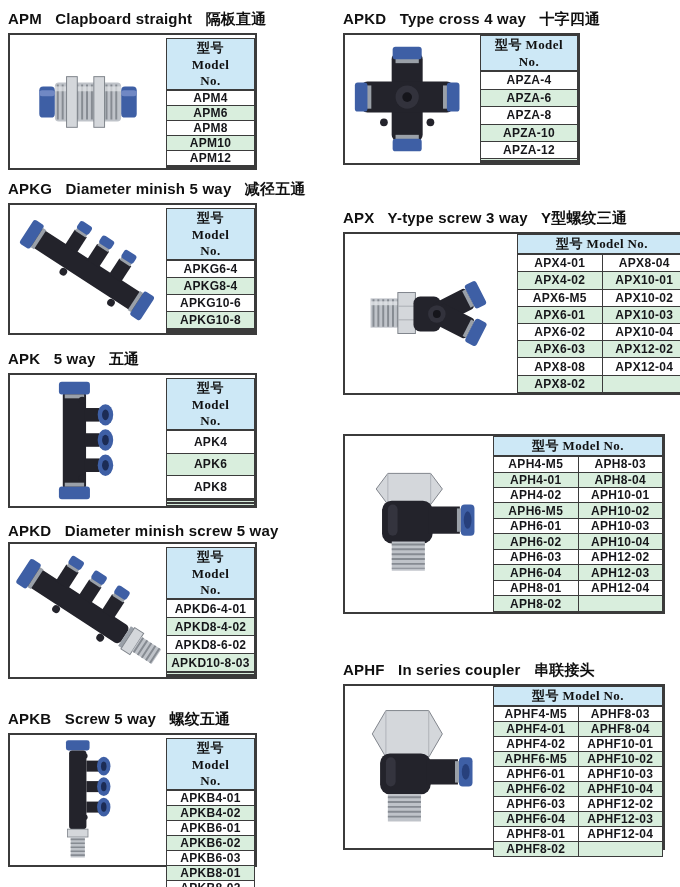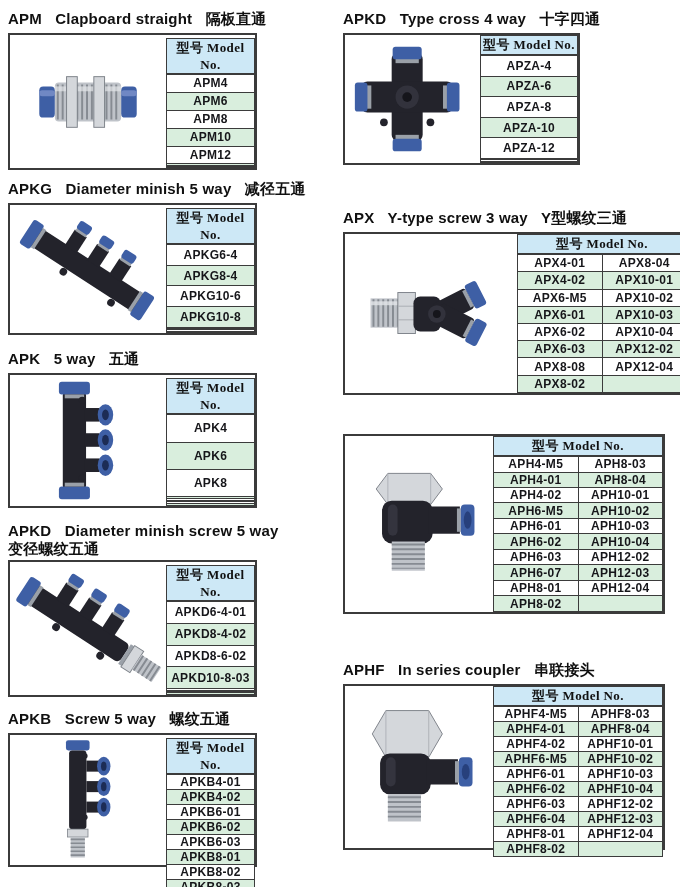--- a/index.html
+++ b/index.html
@@ -13,21 +13,21 @@
   #sec-apkd .sec-title{margin-bottom:2px;}
   #sec-apkd .t-zh{display:block;}
   .box{display:flex;border:2px solid var(--border,#3b3b3b);background:#ffffff;box-sizing:border-box;}
   .photo{flex:1;display:flex;align-items:center;justify-content:center;overflow:hidden;padding:2px;}
   .photo svg{width:100%;height:100%;}
   .mtable{border-collapse:collapse;table-layout:fixed;height:100%;flex:none;}
   .sec.leftcol .mtable{width:89px;height:calc(100% - 3px);margin-top:3px;}
   #sec-apza .mtable{width:98px;}
   .sec.twocol .mtable{width:170px;}
   .mtable th{background:var(--header_bg,#cde8f6);border:1px solid var(--border,#3b3b3b);
-             border-bottom-width:2px;height:17px;padding:0 2px;
+             border-bottom-width:2px;height:17px;padding:0 13px;
              font:700 13px "Liberation Serif",serif;color:#111;letter-spacing:.4px;}
   .mtable td{border:1px solid var(--border,#3b3b3b);padding:0 1px;text-align:center;
              vertical-align:middle;font:700 12px "Liberation Sans",sans-serif;
              color:#16161a;letter-spacing:.3px;overflow:hidden;}
   .mtable tbody tr:nth-child(odd) td{background:#ffffff;}
   .mtable tbody tr:nth-child(even) td{background:var(--row_alt_bg,#d9eedd);}
   #sec-apza tbody tr:nth-child(8) td{background:#ffffff;}
   
   #sec-apm {left:8px;  top:10px; width:249px;} #sec-apm  .box{height:137px;}
   #sec-apza{left:343px;top:10px; width:237px;} #sec-apza .box{height:132px;}
@@ -421,41 +421,40 @@
             </tr>
             <tr>
               <td>APH6-02</td>
               <td>APH10-04</td>
             </tr>
             <tr>
               <td>APH6-03</td>
               <td>APH12-02</td>
             </tr>
             <tr>
-              <td>APH6-07</td>
+              <td>APH6-04</td>
               <td>APH12-03</td>
             </tr>
             <tr>
               <td>APH8-01</td>
               <td>APH12-04</td>
             </tr>
             <tr>
               <td>APH8-02</td>
               <td></td>
             </tr>
           </tbody>
       </table>
     </div>
   </div>
 
   <div class="sec leftcol" id="sec-apkd">
     <div class="sec-title">
       <span class="t-code">APKD</span>
       <span class="t-en">Diameter minish screw 5 way</span>
-      <span class="t-zh">变径螺纹五通</span>
     </div>
     <div class="box">
       <div class="photo">
         <svg viewBox="0 0 156 131" preserveAspectRatio="xMidYMid meet">
           <g transform="rotate(33 78 65)">
             <rect x="6" y="56" width="118" height="22" rx="5" fill="#23232b"></rect>
             <rect x="0" y="52" width="13" height="30" rx="3" fill="#3e5fa5"></rect>
               <rect x="13" y="55" width="4" height="24" fill="#9aa0a8"></rect>
             <g>
                 <rect x="34" y="38" width="15" height="20" fill="#23232b"></rect>

